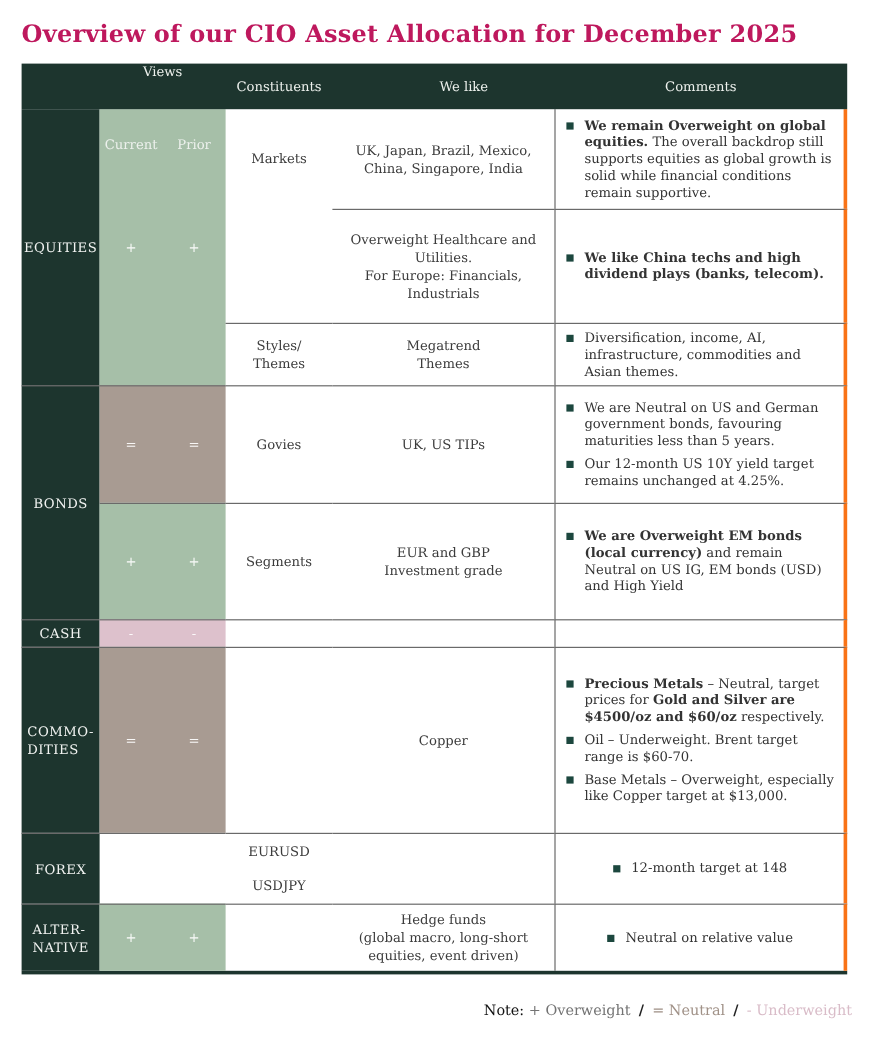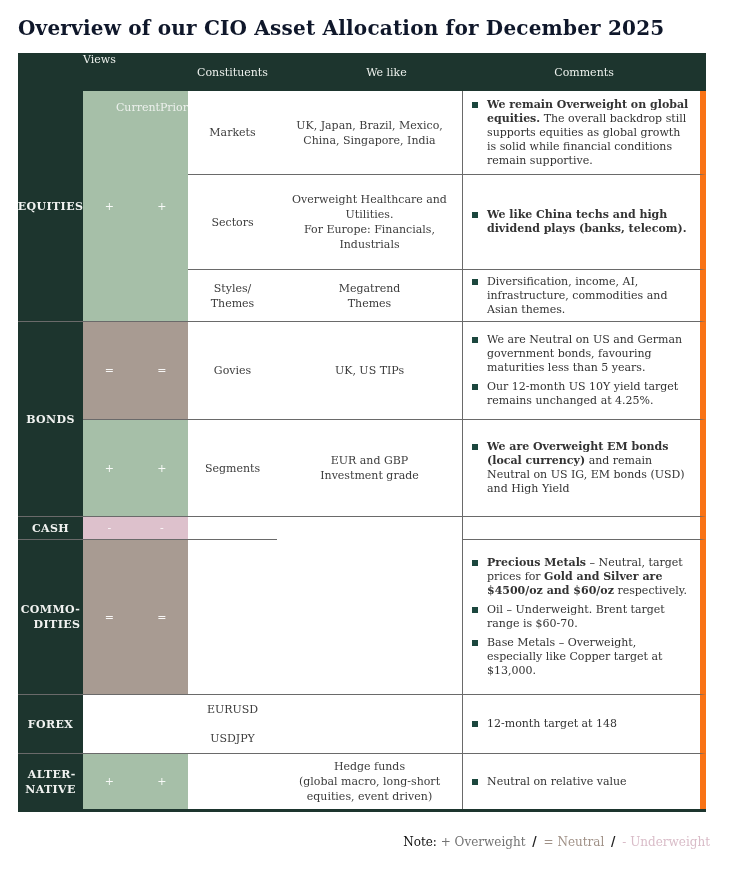--- a/index.html
+++ b/index.html
@@ -1,40 +1,40 @@
 <!DOCTYPE html>
 <html><head>
 <meta charset="utf-8">
 <style>
   html,body{margin:0;padding:0;background:#ffffff;}
   body{width:740px;height:883px;font-family:"DejaVu Serif","Liberation Serif",serif;}
-  .title{margin:16px 4px 0 18px;font-size:20px;font-weight:bold;color:#0f172a;letter-spacing:0.2px;}
+  .title{margin:16px 4px 0 18px;font-size:20px;font-weight:bold;color:#be185d;letter-spacing:0.2px;}
   .table{margin:13px 0 0 18px;width:688px;display:grid;
     grid-template-columns:65px 105px 89px 185px 244px;
     grid-template-rows:38px 83px 95px 52px 98px 97px 23px 155px 59px 56px;
     border-bottom:3px solid #1d352e;}
   .thead{background:#1d352e;position:relative;color:#edf1ed;font-size:11px;}
   .h-abs{position:absolute;top:0;height:100%;display:flex;align-items:center;justify-content:center;text-align:center;}
-  .h-views{position:absolute;left:65px;top:0;width:105px;height:100%;display:flex;justify-content:space-evenly;}
+  .h-views{position:absolute;left:65px;top:0;width:105px;height:100%;display:flex;flex-direction:column;justify-content:space-evenly;}
   .h-views-top{text-align:center;}
   .h-views-bottom{display:flex;margin-top:48px;}
   .h-views-bottom span{flex:1;text-align:center;}
   .acell{grid-column:1;background:#1d352e;color:#f1f3f1;display:flex;align-items:center;justify-content:center;
-    text-align:right;font-size:11px;letter-spacing:0.4px;white-space:pre-line;line-height:15px;font-weight:bold;}
+    text-align:left;font-size:11px;letter-spacing:0.4px;white-space:pre-line;line-height:15px;}
   .vcell{grid-column:2;display:flex;}
   .vcell .mark{flex:1;display:flex;align-items:center;justify-content:center;color:rgba(255,255,255,0.92);font-size:11px;}
   .sage{background:#a6bfa8;}
   .taupe{background:#a89b92;}
   .pinkbg{background:#ddc1cc;}
   .ccell{grid-column:3;}
   .wcell{grid-column:4;}
   .ccell,.wcell{display:flex;flex-direction:column;align-items:center;justify-content:center;text-align:center;
     font-size:11px;color:#3c3c3c;white-space:pre-line;line-height:15px;}
   .mcell{grid-column:5;display:flex;flex-direction:column;justify-content:center;gap:5px;
-    padding:6px 8px;border-left:1px solid #6a6a6a;border-right:6px solid #f97316;box-sizing:border-box;}
+    padding:6px 8px;border-left:1px solid #6a6a6a;border-right:3px solid #f97316;box-sizing:border-box;align-items:center;}
   .bullet-item{display:flex;align-items:flex-start;}
   .sq{width:6px;height:6px;background:#1c473e;margin:4px 9px 0 1px;flex:none;}
   .bt-text{font-size:11px;line-height:14px;color:#333333;}
   .bold{font-weight:bold;}
   .bt{border-top:1px solid #6a6a6a;}
   .spread{justify-content:space-around;gap:0;}
   .note{width:692px;margin:23px 0 0 18px;text-align:right;font-size:12px;color:#111111;}
   .note .lbl{font-weight:normal;color:#111111;}
   .sep{font-weight:bold;color:#222222;margin:0 3px;}
   .tone-overweight{color:#737373;}
@@ -99,21 +99,20 @@
   <div class="ccell" style="grid-row:2">Markets</div>
   <div class="wcell" style="grid-row:2">UK, Japan, Brazil, Mexico,
 China, Singapore, India</div>
   <div class="mcell" style="grid-row:2">
       <div class="bullet-item">
         <span class="sq"></span>
         <span class="bt-text"><span class="bold">We remain Overweight on global equities.</span><span> The overall backdrop still supports equities as global growth is solid while financial conditions remain supportive.</span></span>
       </div>
     </div>
 
-  <div class="ccell bt" style="grid-row:3">Sectors</div>
   <div class="wcell bt" style="grid-row:3">Overweight Healthcare and
 Utilities.
 For Europe: Financials,
 Industrials</div>
   <div class="mcell bt" style="grid-row:3">
       <div class="bullet-item">
         <span class="sq"></span>
         <span class="bt-text"><span class="bold">We like China techs and high dividend plays (banks, telecom).</span></span>
       </div>
     </div>
@@ -150,20 +149,21 @@
         <span class="sq"></span>
         <span class="bt-text"><span class="bold">We are Overweight EM bonds (local currency)</span><span> and remain Neutral on US IG, EM bonds (USD) and High Yield</span></span>
       </div>
     </div>
 
   <div class="ccell bt" style="grid-row:7"></div>
   <div class="wcell bt" style="grid-row:7"></div>
   <div class="mcell bt" style="grid-row:7"></div>
 
   <div class="ccell bt" style="grid-row:8"></div>
+  <div class="wcell bt" style="grid-row:8">Copper</div>
   <div class="mcell bt" style="grid-row:8">
       <div class="bullet-item">
         <span class="sq"></span>
         <span class="bt-text"><span class="bold">Precious Metals</span><span> – Neutral, target prices for </span><span class="bold">Gold and Silver are $4500/oz and $60/oz</span><span> respectively.</span></span>
       </div>
       <div class="bullet-item">
         <span class="sq"></span>
         <span class="bt-text"><span>Oil – Underweight. Brent target range is $60-70.</span></span>
       </div>
       <div class="bullet-item">

